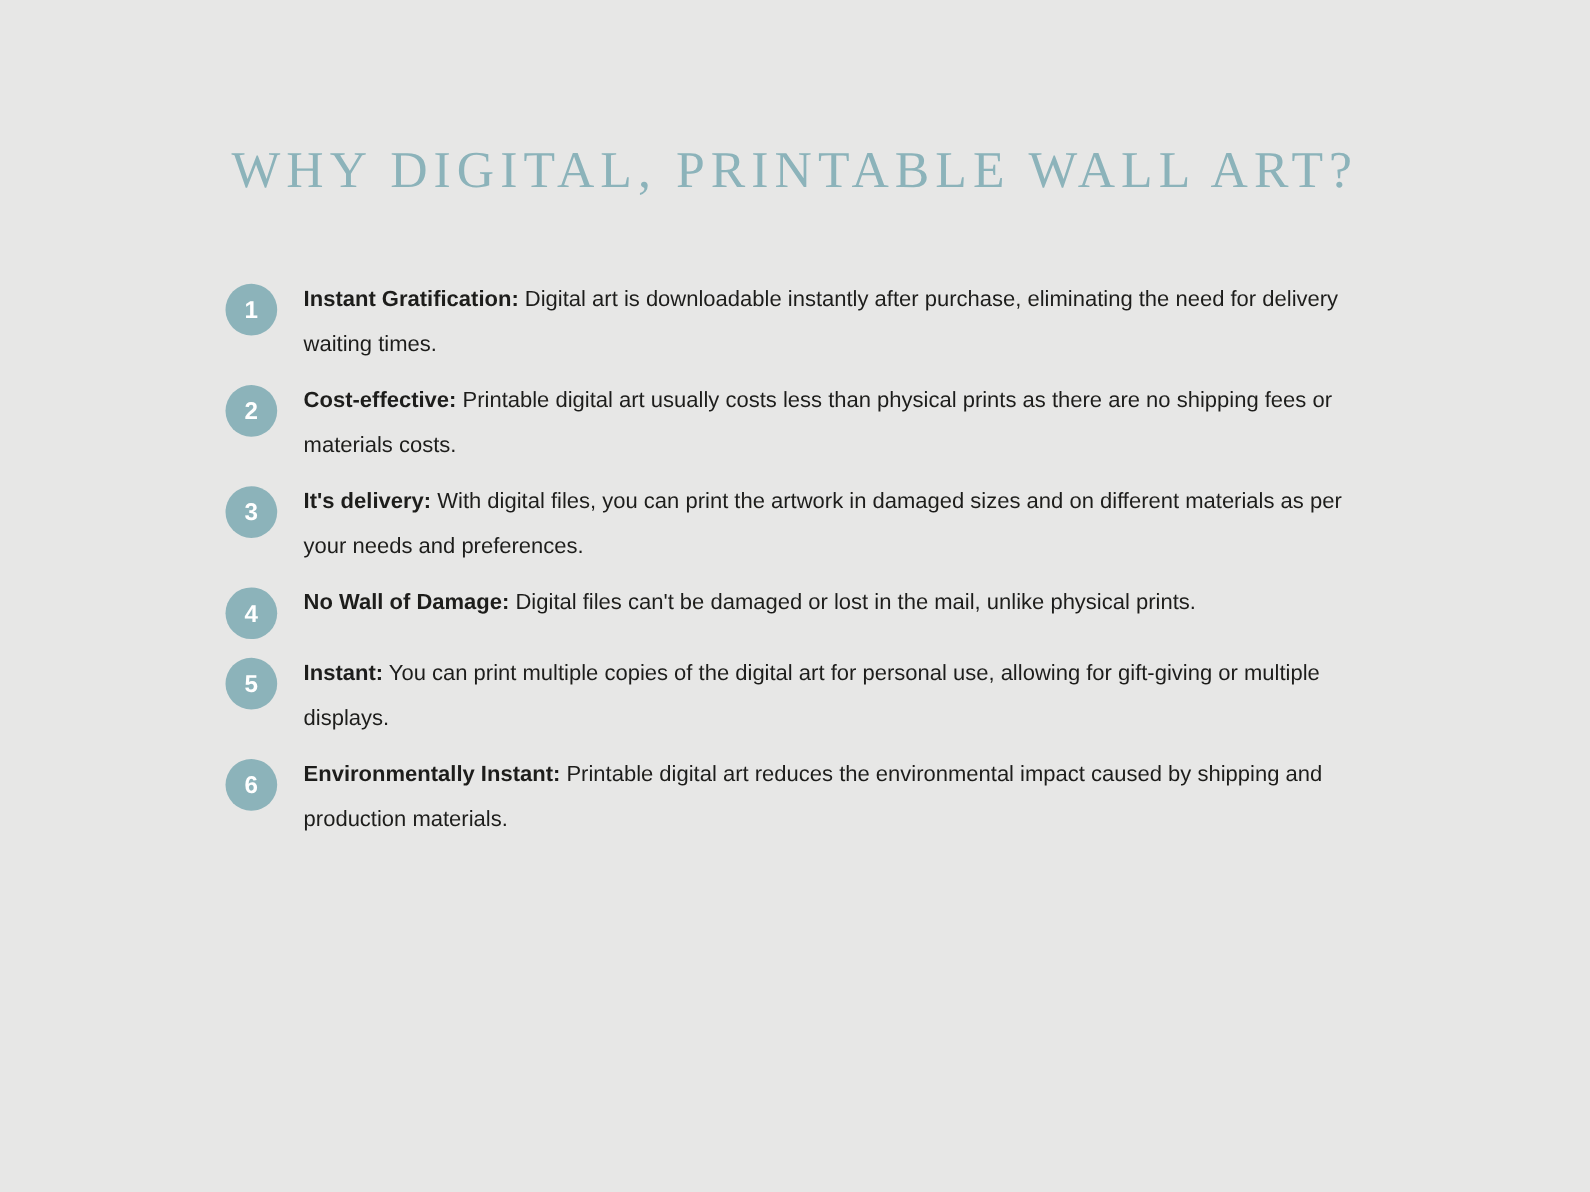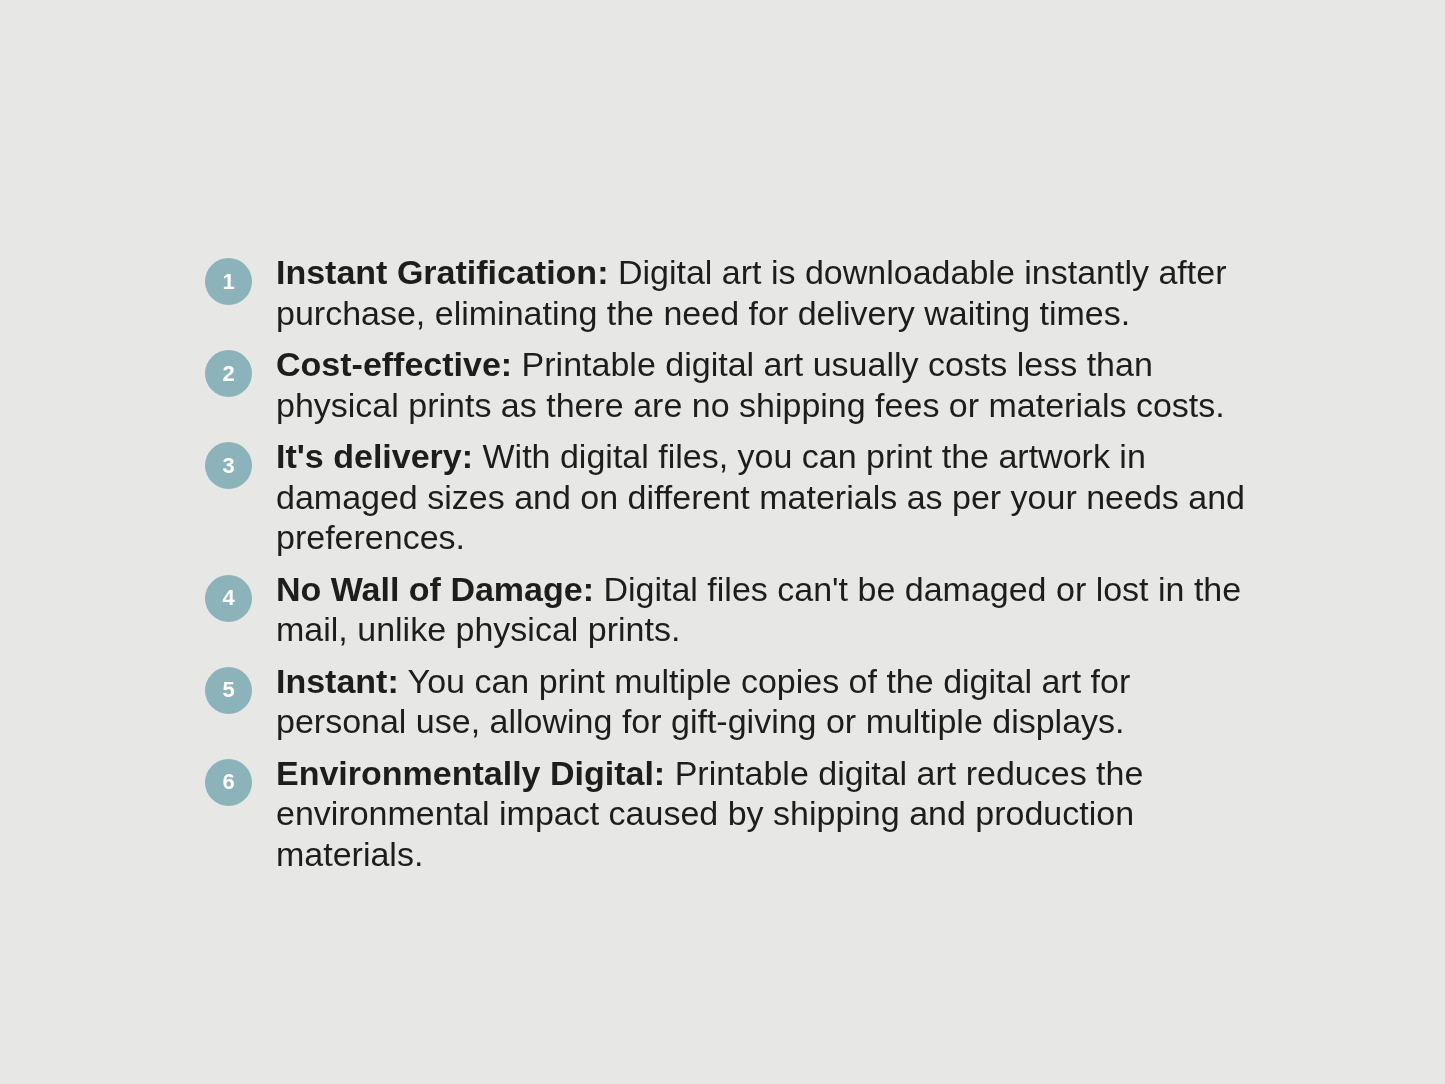--- a/index.html
+++ b/index.html
@@ -55,34 +55,35 @@
     font-size: 22px;
     font-weight: bold;
     display: flex;
     align-items: center;
     justify-content: center;
     margin-top: 6px;
     font-family: "Liberation Sans", sans-serif;
   }
   .text {
     margin-left: 24px;
-    font-size: 34px;
+    font-size: 20px;
     line-height: 40.5px;
     color: #1d1d1b;
     font-family: "Liberation Sans", sans-serif;
   }
   .text .lead {
     font-weight: bold;
   }
 </style>
 </head>
 <body>
 
 <div class="page">
 
+  <div class="title">Why Digital, Printable Wall Art?</div>
 
   <div class="list">
 
     <div class="item">
       <div class="badge">1</div>
       <div class="text">
         <span class="lead">Instant Gratification:</span><span> Digital art is downloadable instantly after purchase, eliminating the need for delivery waiting times.</span>
       </div>
     </div>
 
@@ -110,18 +111,18 @@
     <div class="item">
       <div class="badge">5</div>
       <div class="text">
         <span class="lead">Instant:</span><span> You can print multiple copies of the digital art for personal use, allowing for gift-giving or multiple displays.</span>
       </div>
     </div>
 
     <div class="item">
       <div class="badge">6</div>
       <div class="text">
-        <span class="lead">Environmentally Digital:</span><span> Printable digital art reduces the environmental impact caused by shipping and production materials.</span>
+        <span class="lead">Environmentally Instant:</span><span> Printable digital art reduces the environmental impact caused by shipping and production materials.</span>
       </div>
     </div>
 
   </div>
 </div>
 
 </body></html>

